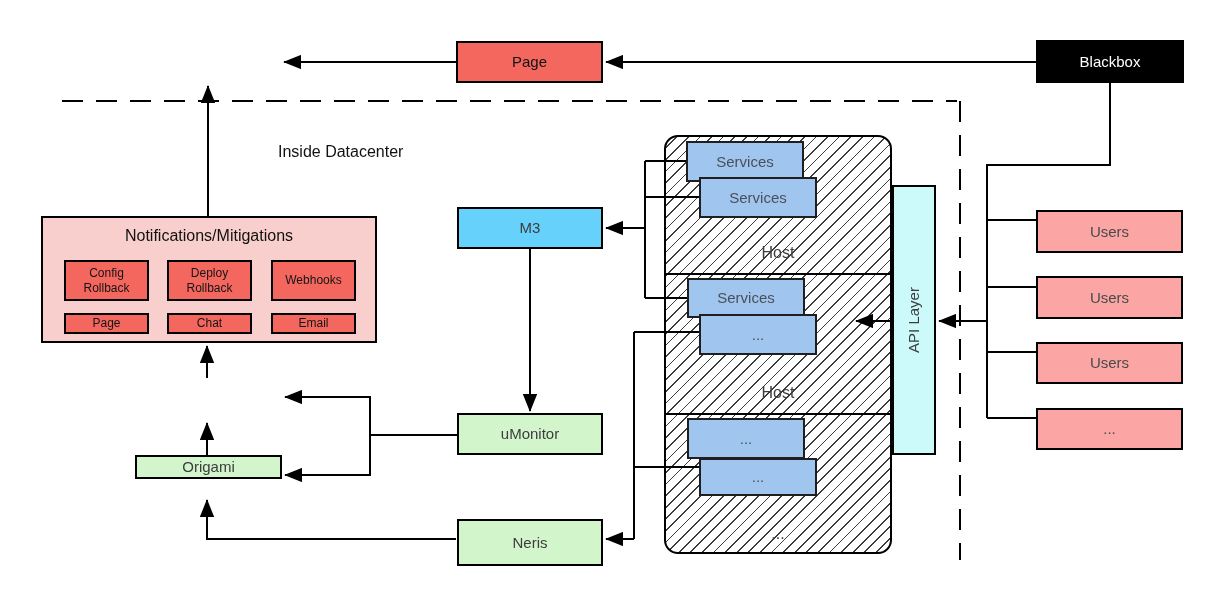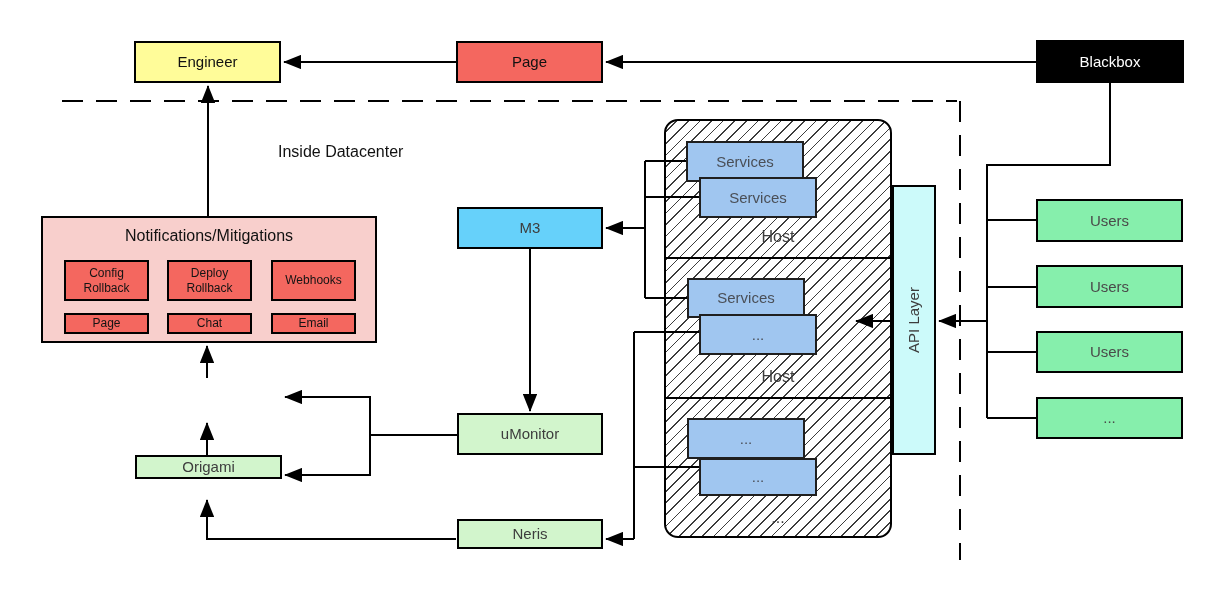--- a/index.html
+++ b/index.html
@@ -12,21 +12,21 @@
     display:flex; align-items:center; justify-content:center;
     font-size:15px; color:#3d3d3d; text-align:center; line-height:1.2;
   }
   .yellow   { background:#FFFC99; color:#111; }
   .redbox   { background:#F4675F; color:#111; }
   .pink     { background:#F8CFCC;padding-left:28px; }
   .green    { background:#D2F5CC; }
   .skyblue  { background:#66D1FA; }
   .blue     { background:#A0C6F0; border-color:#1f1f1f; color:#4a4f57; }
   .cyan     { background:#CCFAFA; }
-  .grayline { background:#86efac; color:#4a4a4a; }
+  .grayline { background:#fca5a5; color:#4a4a4a;margin-top:11px; }
   .blackbox { background:#000000; color:#ffffff; }
 
   .hatch {
     position:absolute; box-sizing:border-box; border:2px solid #000;
     background:
       repeating-linear-gradient(135deg,
         rgba(255,255,255,0) 0px, rgba(255,255,255,0) 7px,
         #3c3c3c 7px, #3c3c3c 8.2px);
     background-color:#ffffff;
   }
@@ -53,43 +53,42 @@
 
   svg.wires { position:absolute; left:0; top:0; pointer-events:none; z-index:6; }
   .node, .hatch { z-index:2; }
   .svc { z-index:3; }
 </style>
 </head>
 <body>
 
 <div class="canvas">
 
-  <div class="node yellow" style="left:134px; top:41px; width:147px; height:42px;">Engineer</div>
   <div class="node redbox" style="left:456px; top:41px; width:147px; height:42px;">Page</div>
   <div class="node blackbox" style="left:1036px; top:40px; width:148px; height:43px;">Blackbox</div>
 
   <div class="free-label" style="left:278px; top:143px;">Inside Datacenter</div>
 
   <div class="node pink" style="left:41px; top:216px; width:336px; height:127px;">
     <div class="notif-title">Notifications/Mitigations</div>
     <div class="notif-item" style="left:124px; top:42px; width:85px; height:41px;">Deploy Rollback</div>
     <div class="notif-item" style="left:21px;  top:42px; width:85px; height:41px;">Config Rollback</div>
     <div class="notif-item" style="left:228px; top:42px; width:85px; height:41px;">Webhooks</div>
     <div class="notif-item" style="left:21px;  top:95px; width:85px; height:21px;">Page</div>
     <div class="notif-item" style="left:124px; top:95px; width:85px; height:21px;">Chat</div>
     <div class="notif-item" style="left:228px; top:95px; width:85px; height:21px;">Email</div>
   </div>
 
   <div class="node green" style="left:135px; top:455px; width:147px; height:24px;">Origami</div>
 
   <div class="node skyblue" style="left:457px; top:207px; width:146px; height:42px;">M3</div>
   <div class="node green" style="left:457px; top:413px; width:146px; height:42px;">uMonitor</div>
-  <div class="node green" style="left:457px; top:519px; width:146px; height:30px;">Neris</div>
+  <div class="node green" style="left:457px; top:519px; width:146px; height:47px;">Neris</div>
 
-  <div class="hatch" style="left:664px; top:119px; width:228px; height:419px;border-radius:14px;">
+  <div class="hatch" style="left:664px; top:135px; width:228px; height:419px;border-radius:14px;">
     <div class="hatch-divider" style="top:136px;"></div>
     <div class="hatch-divider" style="top:276px;"></div>
     <div class="host-label" style="top:107px;">Host</div>
     <div class="host-label" style="top:247px;">Host</div>
     <div class="host-label" style="top:388px;">...</div>
   </div>
 
   <div class="node blue svc" style="left:686px; top:141px; width:118px; height:41px;">Services</div>
   <div class="node blue svc" style="left:699px; top:177px; width:118px; height:41px;">Services</div>
   <div class="node blue svc" style="left:687px; top:278px; width:118px; height:40px;">Services</div>

